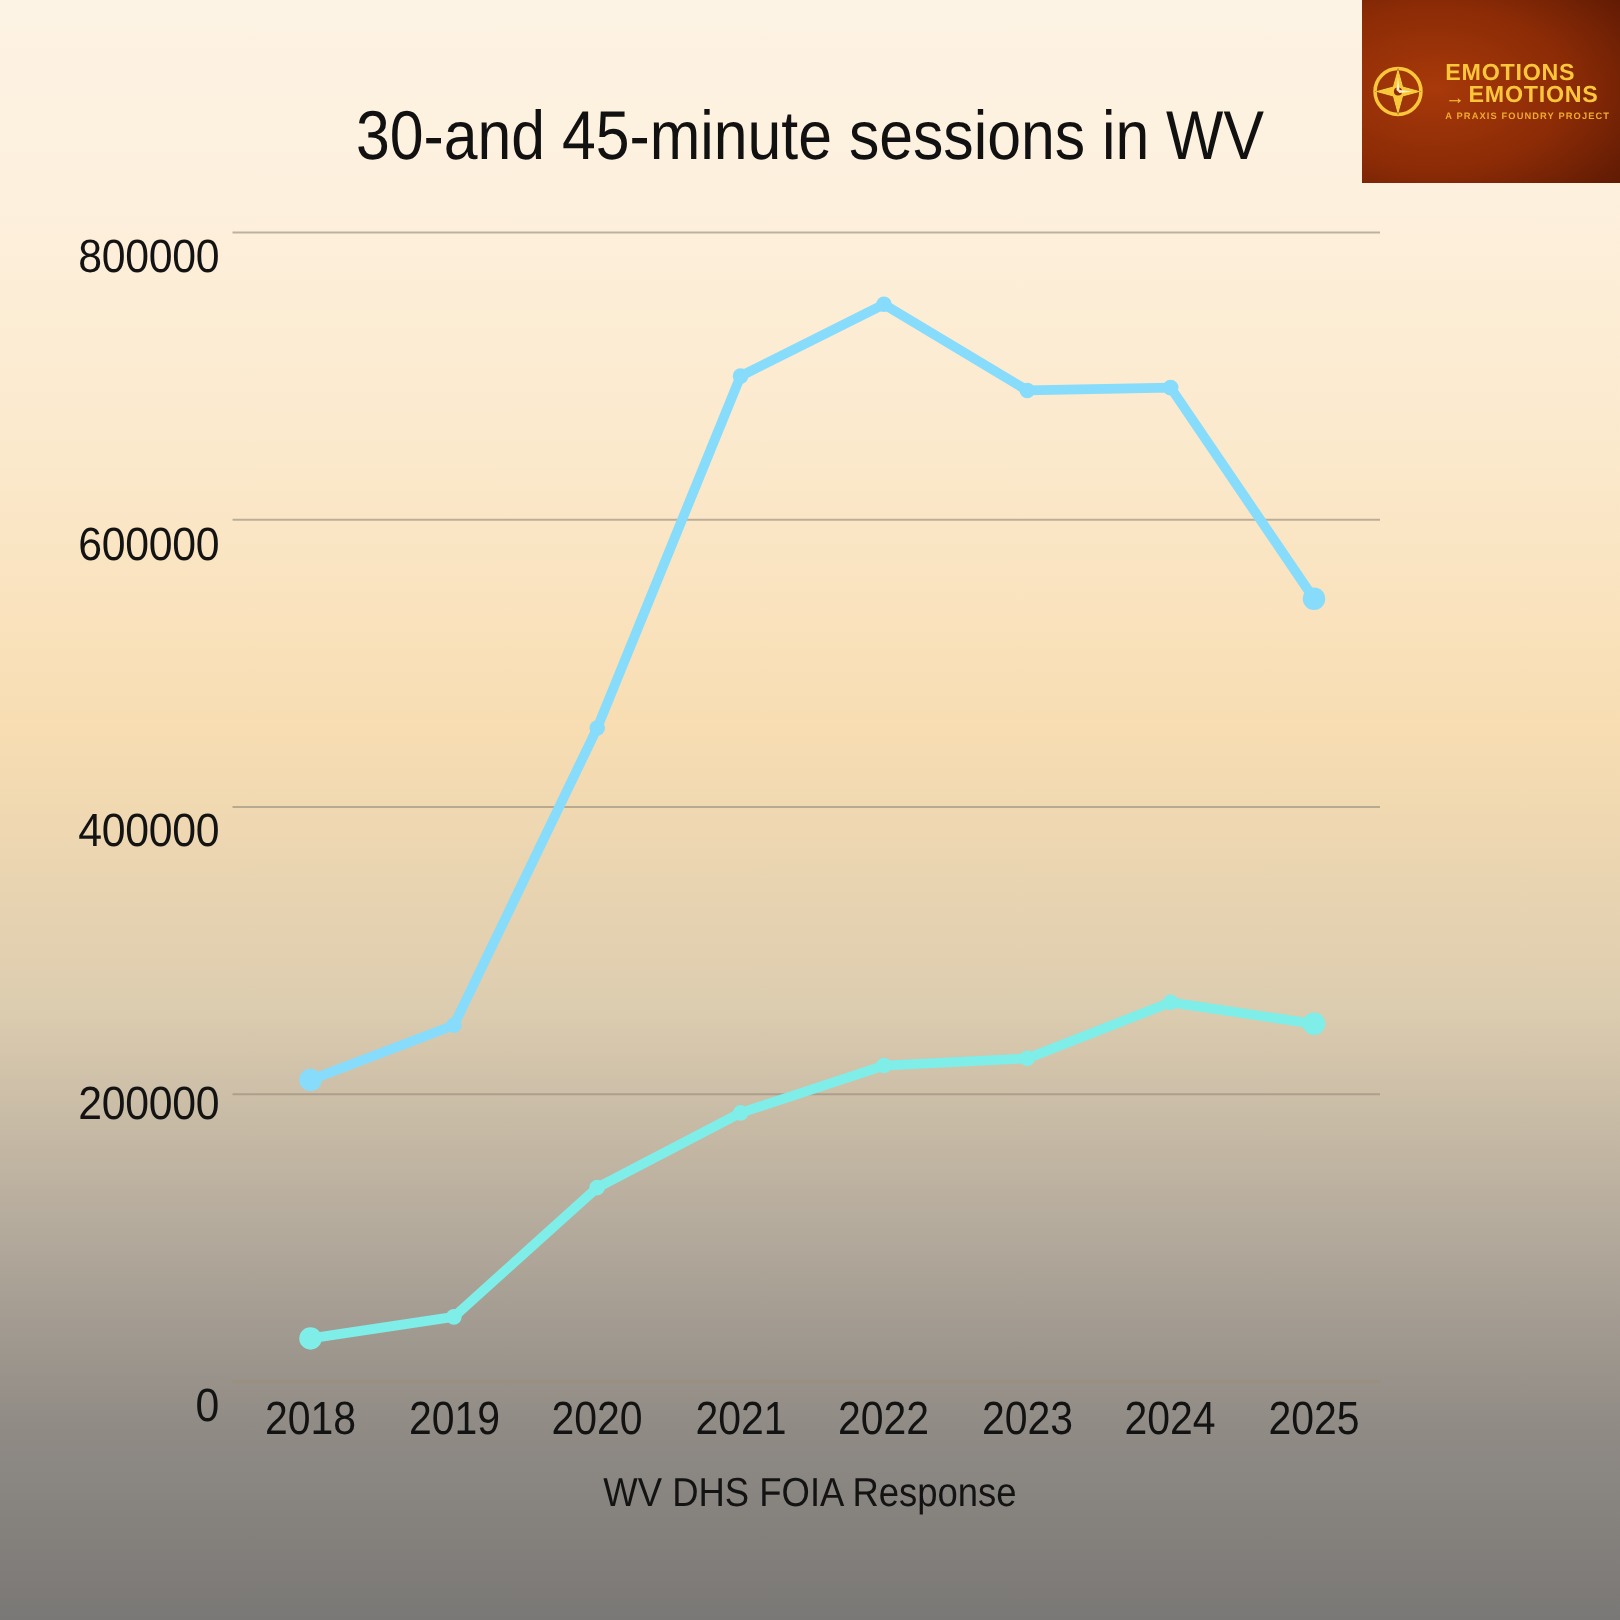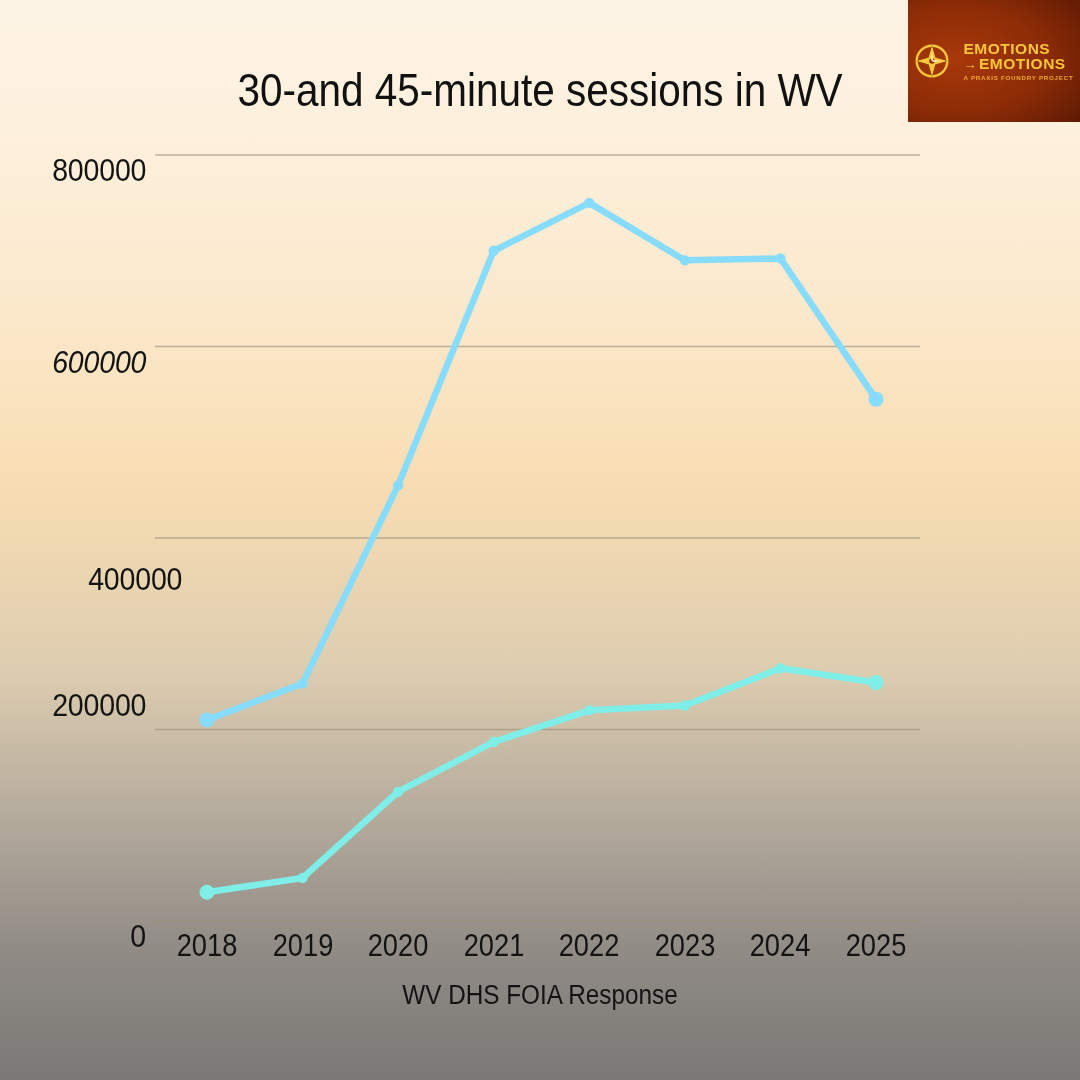--- a/index.html
+++ b/index.html
@@ -103,23 +103,23 @@
         <circle cx="493.7142857142857" cy="741.9475" r="5.2" fill="#7fede8"></circle>
         <circle cx="589.2857142857142" cy="710.35" r="5.2" fill="#7fede8"></circle>
         <circle cx="684.8571428571429" cy="705.5625" r="5.2" fill="#7fede8"></circle>
         <circle cx="780.4285714285714" cy="668.22" r="5.2" fill="#7fede8"></circle>
         <circle cx="876" cy="682.5825" r="7.5" fill="#7fede8"></circle>
       </g>
   </svg>
 
   <div id="ylabels">
       <div class="ytick-wrap" style="top: 900px;"><span class="ytick2">0</span></div>
-      <div class="ytick-wrap" style="top: 669px;"><span class="ytick2">200000</span></div>
-      <div class="ytick-wrap" style="top: 543px; padding-left: 36px;"><span class="ytick2">400000</span></div>
-      <div class="ytick-wrap" style="top: 325.5px; font-style: italic;"><span class="ytick2">600000</span></div>
+      <div class="ytick-wrap" style="top: 699px;"><span class="ytick2">200000</span></div>
+      <div class="ytick-wrap" style="top: 517px;"><span class="ytick2">400000</span></div>
+      <div class="ytick-wrap" style="top: 325.5px;"><span class="ytick2">600000</span></div>
       <div class="ytick-wrap" style="top: 134px;"><span class="ytick2">800000</span></div>
     </div>
 
   <div id="xlabels">
       <div class="xtick" style="left: 207px;">2018</div>
       <div class="xtick" style="left: 302.571px;">2019</div>
       <div class="xtick" style="left: 398.143px;">2020</div>
       <div class="xtick" style="left: 493.714px;">2021</div>
       <div class="xtick" style="left: 589.286px;">2022</div>
       <div class="xtick" style="left: 684.857px;">2023</div>

